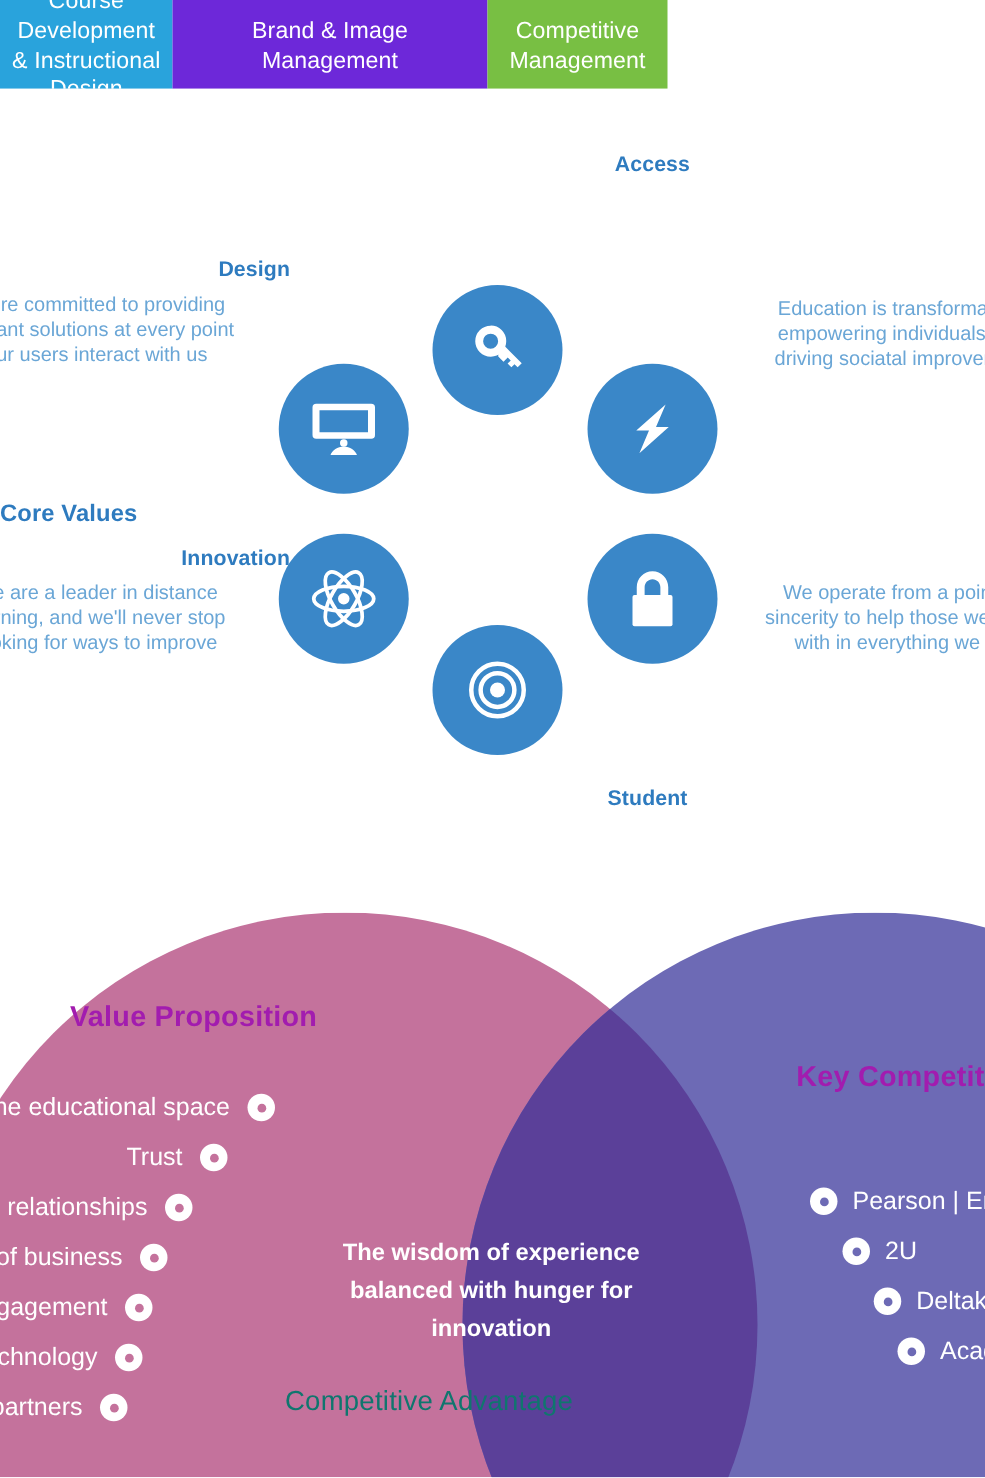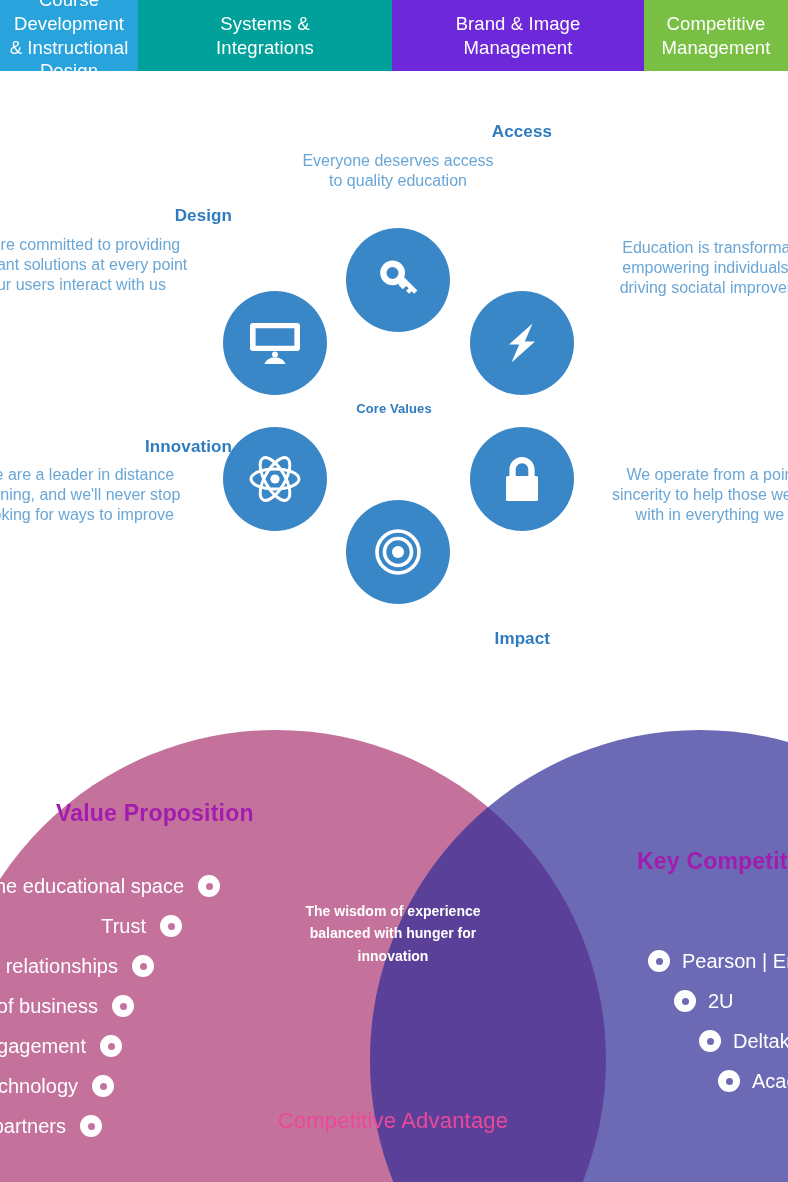--- a/index.html
+++ b/index.html
@@ -74,23 +74,22 @@
     line-height: 1.24;
     color: #6aa6d6;
     text-align: center;
     white-space: pre-line;
   }
   .cv-center-label {
     position: absolute;
     left: 0;
     top: 330px;
     width: 788px;
-    text-align: center;
     font-weight: bold;
-    font-size: 13px;
+    font-size: 19px;
     color: #2e7bbf;
     letter-spacing: .1px;
   }
 
   
   .cv-circle {
     position: absolute;
     border-radius: 50%;
     background: #3a87c8;
     display: flex;
@@ -216,61 +215,56 @@
   #list-right .venn-label { margin-left: 12px; }
   #list-right .venn-dot i { background: #6d6ab5; }
   #list-right li:nth-child(1) { padding-left: 0px; }
   #list-right li:nth-child(2) { padding-left: 26px; }
   #list-right li:nth-child(3) { padding-left: 51px; }
   #list-right li:nth-child(4) { padding-left: 70px; }
 
   #venn-center-statement {
     position: absolute;
     left: 228px;
-    top: 900px;
+    top: 988px;
     width: 330px;
     text-align: center;
-    font-size: 14px;
+    font-size: 19px;
     font-weight: bold;
     line-height: 1.6;
     color: #ffffff;
     white-space: pre-line;
   }
   #venn-center-label {
     position: absolute;
     left: 228px;
     top: 1108px;
     width: 330px;
-    text-align: center;
     font-size: 22px;
-    color: #ec4899;
+    color: #0f766e;
     letter-spacing: .2px;
   }
 </style>
 </head>
 <body>
 
 <div id="page">
 
   <div id="top-bar">
     <div class="top-seg seg-0" style="background:#29a3dc">Course Development
 &amp; Instructional Design</div>
-    <div class="top-seg seg-1" style="background:#00a19a">Systems &amp;
-Integrations</div>
     <div class="top-seg seg-2" style="background:#6d28d9">Brand &amp; Image
 Management</div>
     <div class="top-seg seg-3" style="background:#78bf43">Competitive
 Management</div>
   </div>
 
   <div id="core-values">
 
     <div class="cv-title txt-access">Access</div>
-    <div class="cv-desc cv-desc-block txt-access-d">Everyone deserves access
-to quality education</div>
 
     <div class="cv-title txt-design">Design</div>
     <div class="cv-desc txt-design-d">We're committed to providing
 elegant solutions at every point
 our users interact with us</div>
 
     <div class="cv-title txt-impact">Impact</div>
     <div class="cv-desc txt-impact-d">Education is transformative,
 empowering individuals and
 driving sociatal improvement</div>
@@ -278,21 +272,21 @@
     <div class="cv-title txt-innovation">Innovation</div>
     <div class="cv-desc txt-innovation-d">We are a leader in distance
 learning, and we'll never stop
 looking for ways to improve</div>
 
     <div class="cv-title txt-trust">Trust</div>
     <div class="cv-desc txt-trust-d">We operate from a point of
 sincerity to help those we work
 with in everything we do</div>
 
-    <div class="cv-title txt-quality">Impact</div>
+    <div class="cv-title txt-quality">Student</div>
 
     <div class="cv-center-label">Core Values</div>
 
     <div class="cv-circle circ-access">
       <span>
         <svg width="52" height="52" viewBox="0 0 52 52" aria-hidden="true">
           <g fill="#ffffff">
             <path d="M20.5 6.5a12.4 12.4 0 1 0 .2 24.8 12.4 12.4 0 0 0-.2-24.8zm0 6.4a6 6 0 1 1 0 12 6 6 0 0 1 0-12z"></path>
             <path d="M26.6 27.1l4.7-4.7 14.1 14.1-3.3 3.3-2.5-2.5-2.5 2.5-3-3 2.5-2.5-2.4-2.4-3.4 3.4-4.2-4.2z"></path>
           </g>

